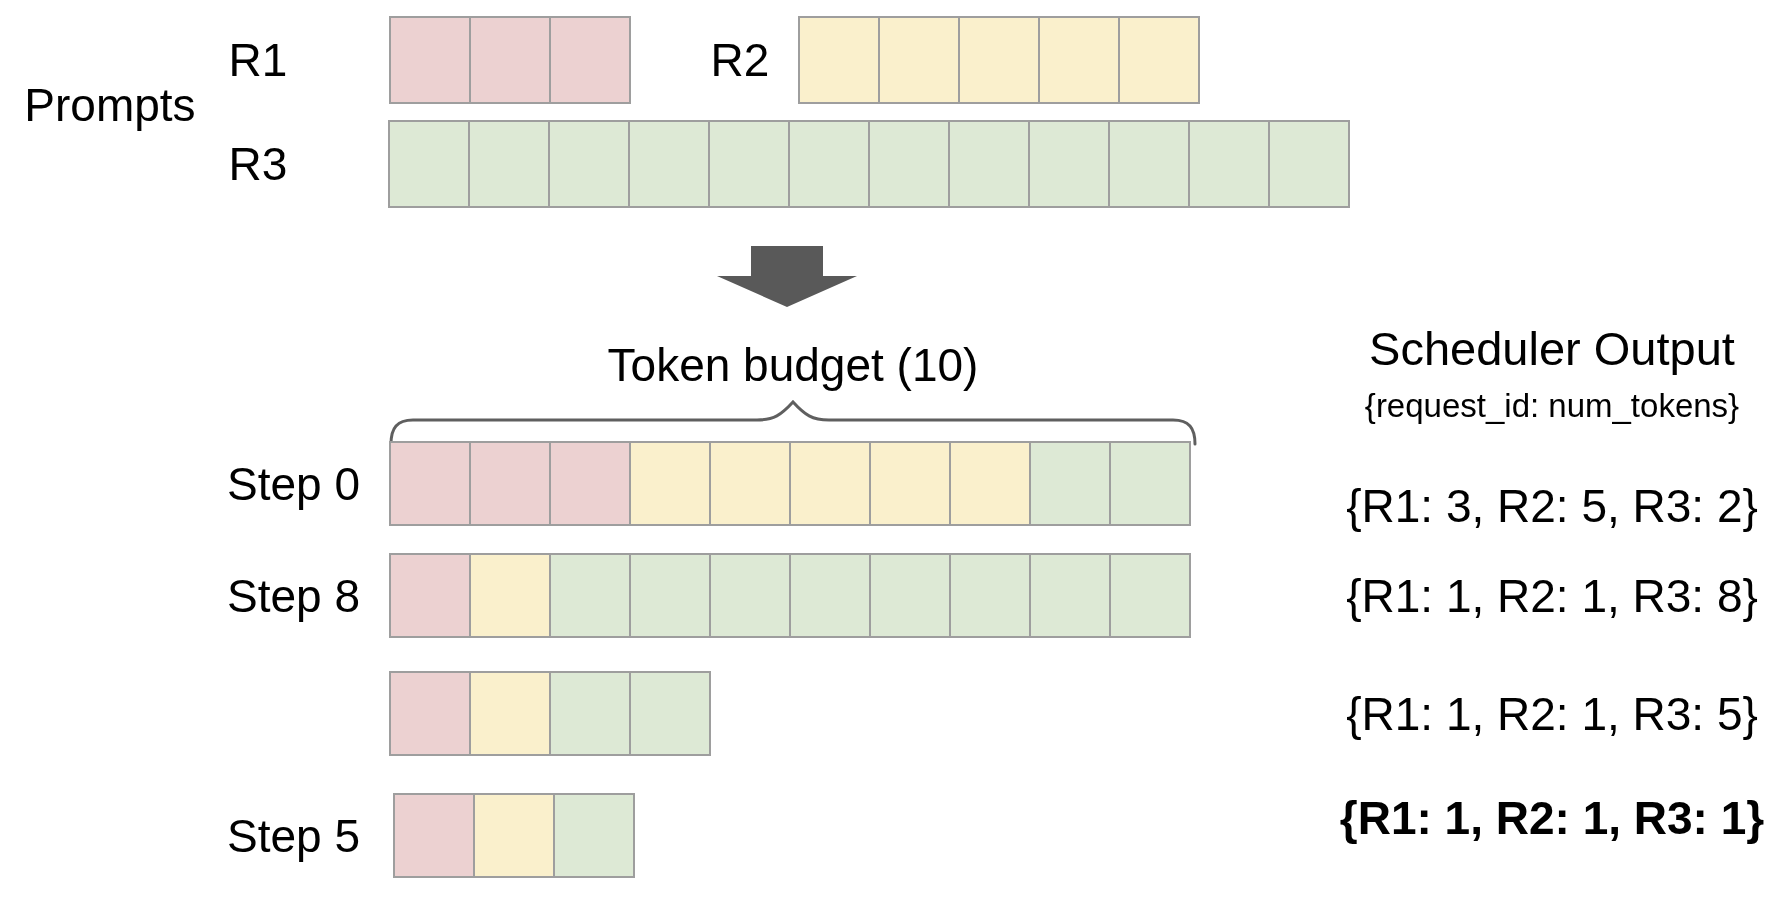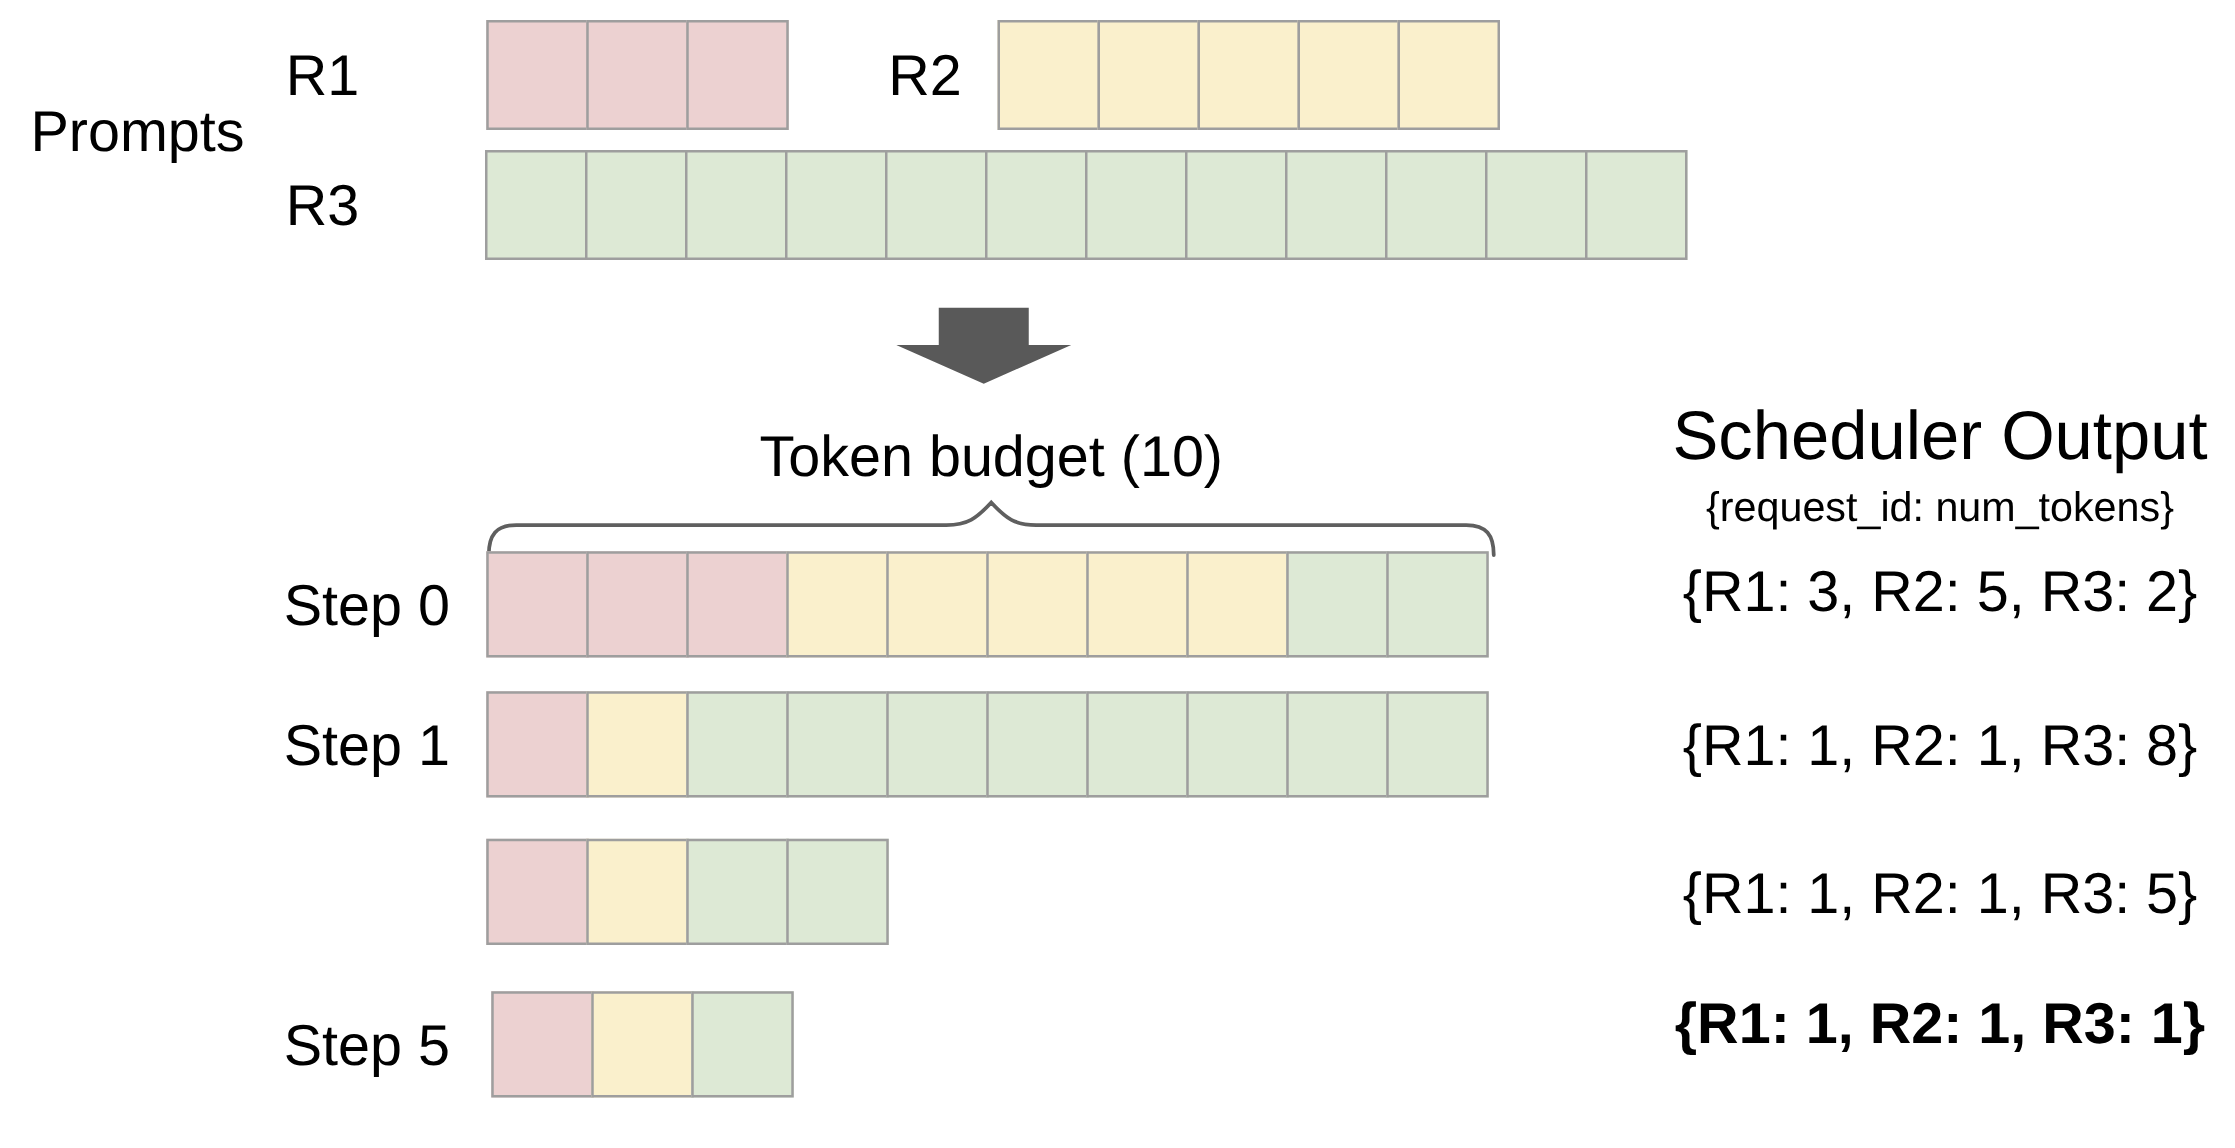--- a/index.html
+++ b/index.html
@@ -35,37 +35,37 @@
   .prompt-cells .cell{height:88px;}
   .step-cells .cell{height:85px;}
   
   .arrow{position:absolute;left:717px;top:246px;}
   
   .token-budget{position:absolute;left:390px;top:336px;width:806px;height:58px;
     display:flex;align-items:center;justify-content:center;}
   .brace{position:absolute;left:389px;top:398px;}
   
   .sched-title{position:absolute;left:1316px;top:320px;width:472px;height:56px;
-    font-size:55px;display:flex;align-items:center;justify-content:center;white-space:nowrap;}
+    font-size:47px;display:flex;align-items:center;justify-content:center;white-space:nowrap;}
   .sched-subtitle{position:absolute;left:1316px;top:384px;width:472px;height:44px;
     font-size:33px;display:flex;align-items:center;justify-content:center;white-space:nowrap;}
   
   #steps,#outputs{position:absolute;inset:0;pointer-events:none;}
   .step-row{position:absolute;left:0;width:100%;height:85px;}
   .step-row:nth-child(1){top:441px;}
   .step-row:nth-child(2){top:553px;}
   .step-row:nth-child(3){top:671px;}
   .step-row:nth-child(4){top:793px;}
   .step-label{position:absolute;left:160px;top:0;width:200px;height:85px;
     display:flex;align-items:center;justify-content:flex-end;}
   .step-cells{left:389px;top:0;}
   .step-row:nth-child(4) .step-cells{left:393px;}
   .output-line{position:absolute;left:1316px;width:472px;height:85px;font-size:46px;
     display:flex;align-items:center;justify-content:center;white-space:nowrap;}
-  .output-line:nth-child(1){top:430px;}
+  .output-line:nth-child(1){top:463px;}
   .output-line:nth-child(2){top:553px;}
   .output-line:nth-child(3){top:671px;}
   .output-line:nth-child(4){top:775px;font-weight:bold;}
 </style>
 </head>
 <body>
 
 <div class="canvas">
 
   <div class="label prompts-label">Prompts</div>
@@ -124,21 +124,21 @@
           <div class="cell" style="background: rgb(250, 240, 204);"></div>
           <div class="cell" style="background: rgb(250, 240, 204);"></div>
           <div class="cell" style="background: rgb(250, 240, 204);"></div>
           <div class="cell" style="background: rgb(250, 240, 204);"></div>
           <div class="cell" style="background: rgb(250, 240, 204);"></div>
           <div class="cell" style="background: rgb(221, 233, 213);"></div>
           <div class="cell" style="background: rgb(221, 233, 213);"></div>
         </div>
       </div>
       <div class="step-row">
-        <div class="label step-label">Step 1</div>
+        <div class="label step-label">Step 8</div>
         <div class="cells step-cells">
           <div class="cell" style="background: rgb(236, 209, 209);"></div>
           <div class="cell" style="background: rgb(250, 240, 204);"></div>
           <div class="cell" style="background: rgb(221, 233, 213);"></div>
           <div class="cell" style="background: rgb(221, 233, 213);"></div>
           <div class="cell" style="background: rgb(221, 233, 213);"></div>
           <div class="cell" style="background: rgb(221, 233, 213);"></div>
           <div class="cell" style="background: rgb(221, 233, 213);"></div>
           <div class="cell" style="background: rgb(221, 233, 213);"></div>
           <div class="cell" style="background: rgb(221, 233, 213);"></div>

